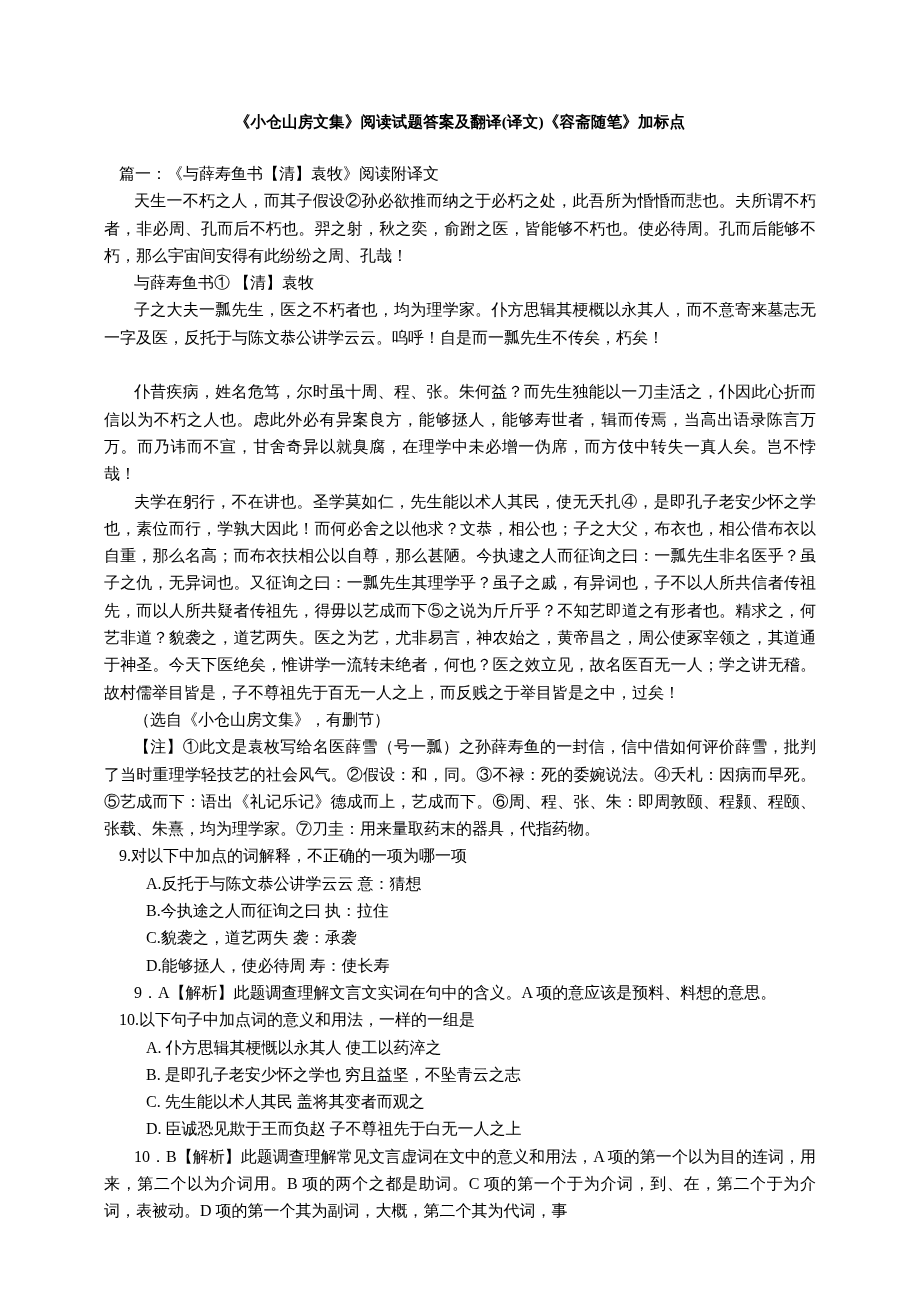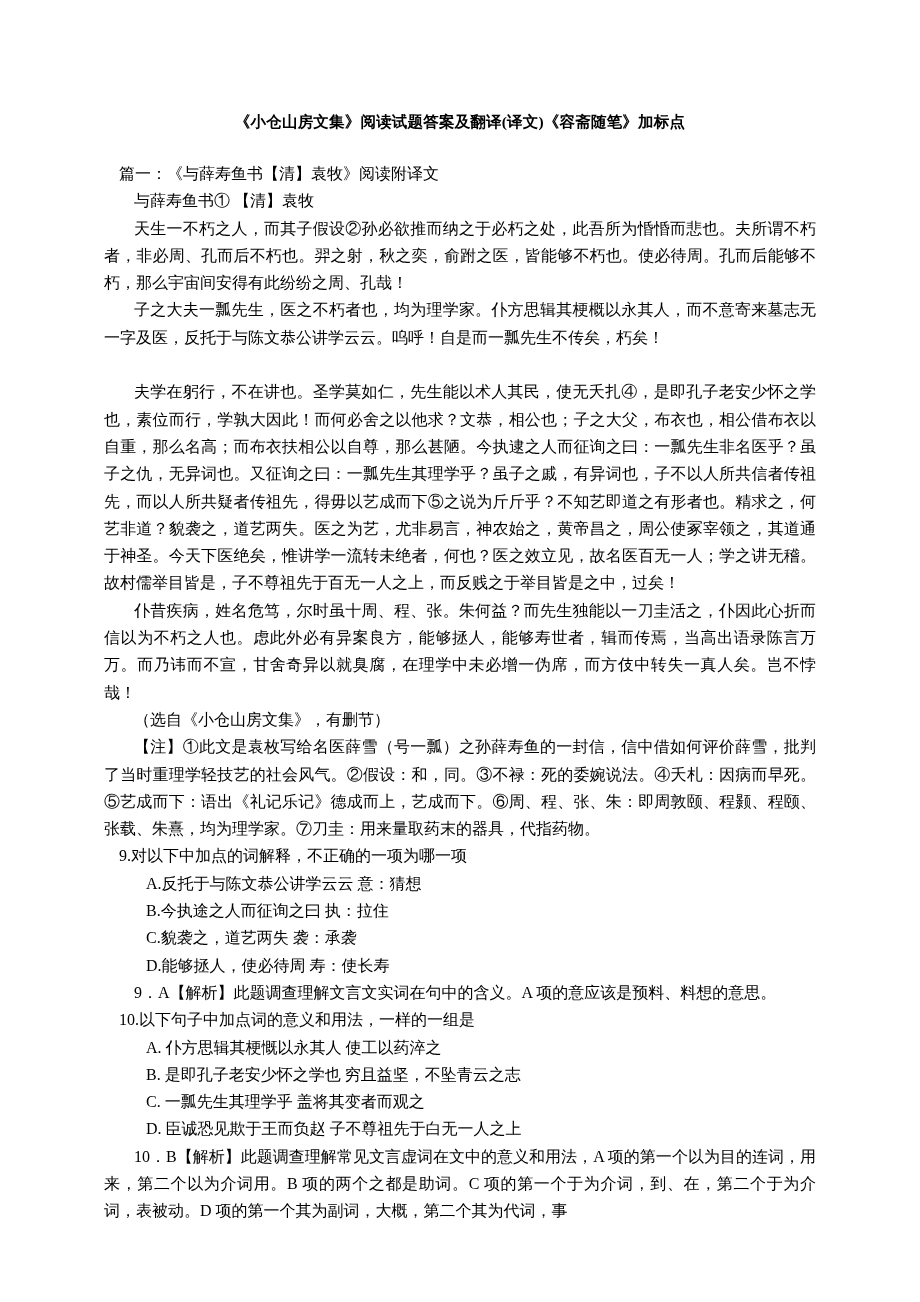--- a/index.html
+++ b/index.html
@@ -45,46 +45,46 @@
 <body>
 
 <div class="page">
 
   <h1 class="doc-title">《小仓山房文集》阅读试题答案及翻译(译文)《容斋随笔》加标点</h1>
 
   <div class="body-block">
 
     <p class="p-ind1">篇一：《与薛寿鱼书【清】袁牧》阅读附译文</p>
 
+    <p class="p-ind2">天生一不朽之人，而其子假设②孙必欲推而纳之于必朽之处，此吾所为惛惛而悲也。夫所谓不朽者，非必周、孔而后不朽也。羿之射，秋之奕，俞跗之医，皆能够不朽也。使必待周。孔而后能够不朽，那么宇宙间安得有此纷纷之周、孔哉！</p>
+
     <p class="p-ind2">与薛寿鱼书① 【清】袁牧</p>
-
-    <p class="p-ind2">天生一不朽之人，而其子假设②孙必欲推而纳之于必朽之处，此吾所为惛惛而悲也。夫所谓不朽者，非必周、孔而后不朽也。羿之射，秋之奕，俞跗之医，皆能够不朽也。使必待周。孔而后能够不朽，那么宇宙间安得有此纷纷之周、孔哉！</p>
 
     <p class="p-ind2">子之大夫一瓢先生，医之不朽者也，均为理学家。仆方思辑其梗概以永其人，而不意寄来墓志无一字及医，反托于与陈文恭公讲学云云。呜呼！自是而一瓢先生不传矣，朽矣！</p>
 
     <div class="spacer-line"></div>
 
+    <p class="p-ind2">仆昔疾病，姓名危笃，尔时虽十周、程、张。朱何益？而先生独能以一刀圭活之，仆因此心折而信以为不朽之人也。虑此外必有异案良方，能够拯人，能够寿世者，辑而传焉，当高出语录陈言万万。而乃讳而不宣，甘舍奇异以就臭腐，在理学中未必增一伪席，而方伎中转失一真人矣。岂不悖哉！</p>
+
     <p class="p-ind2">夫学在躬行，不在讲也。圣学莫如仁，先生能以术人其民，使无夭扎④，是即孔子老安少怀之学也，素位而行，学孰大因此！而何必舍之以他求？文恭，相公也；子之大父，布衣也，相公借布衣以自重，那么名高；而布衣扶相公以自尊，那么甚陋。今执逮之人而征询之曰：一瓢先生非名医乎？虽子之仇，无异词也。又征询之曰：一瓢先生其理学乎？虽子之戚，有异词也，子不以人所共信者传祖先，而以人所共疑者传祖先，得毋以艺成而下⑤之说为斤斤乎？不知艺即道之有形者也。精求之，何艺非道？貌袭之，道艺两失。医之为艺，尤非易言，神农始之，黄帝昌之，周公使冢宰领之，其道通于神圣。今天下医绝矣，惟讲学一流转未绝者，何也？医之效立见，故名医百无一人；学之讲无稽。故村儒举目皆是，子不尊祖先于百无一人之上，而反贱之于举目皆是之中，过矣！</p>
-
-    <p class="p-ind2">仆昔疾病，姓名危笃，尔时虽十周、程、张。朱何益？而先生独能以一刀圭活之，仆因此心折而信以为不朽之人也。虑此外必有异案良方，能够拯人，能够寿世者，辑而传焉，当高出语录陈言万万。而乃讳而不宣，甘舍奇异以就臭腐，在理学中未必增一伪席，而方伎中转失一真人矣。岂不悖哉！</p>
 
     <p class="p-ind2">（选自《小仓山房文集》，有删节）</p>
 
     <p class="p-ind2">【注】①此文是袁枚写给名医薛雪（号一瓢）之孙薛寿鱼的一封信，信中借如何评价薛雪，批判了当时重理学轻技艺的社会风气。②假设：和，同。③不禄：死的委婉说法。④夭札：因病而早死。⑤艺成而下：语出《礼记乐记》德成而上，艺成而下。⑥周、程、张、朱：即周敦颐、程颢、程颐、张载、朱熹，均为理学家。⑦刀圭：用来量取药末的器具，代指药物。</p>
 
     <p class="p-ind1">9.对以下中加点的词解释，不正确的一项为哪一项</p>
     <p class="p-ind-opt nowrap-line">A.反托于与陈文恭公讲学云云  意：猜想</p>
     <p class="p-ind-opt nowrap-line">B.今执途之人而征询之曰  执：拉住</p>
     <p class="p-ind-opt nowrap-line">C.貌袭之，道艺两失  袭：承袭</p>
     <p class="p-ind-opt nowrap-line">D.能够拯人，使必待周  寿：使长寿</p>
 
     <p class="p-ind2">9．A【解析】此题调查理解文言文实词在句中的含义。A 项的意应该是预料、料想的意思。</p>
 
     <p class="p-ind1">10.以下句子中加点词的意义和用法，一样的一组是</p>
     <p class="p-ind-opt nowrap-line">A. 仆方思辑其梗慨以永其人  使工以药淬之</p>
     <p class="p-ind-opt nowrap-line">B. 是即孔子老安少怀之学也  穷且益坚，不坠青云之志</p>
-    <p class="p-ind-opt nowrap-line">C. 一瓢先生其理学乎  盖将其变者而观之</p>
+    <p class="p-ind-opt nowrap-line">C. 先生能以术人其民  盖将其变者而观之</p>
     <p class="p-ind-opt nowrap-line">D. 臣诚恐见欺于王而负赵  子不尊祖先于白无一人之上</p>
 
     <p class="p-ind2">10．B【解析】此题调查理解常见文言虚词在文中的意义和用法，A 项的第一个以为目的连词，用来，第二个以为介词用。B 项的两个之都是助词。C 项的第一个于为介词，到、在，第二个于为介词，表被动。D 项的第一个其为副词，大概，第二个其为代词，事</p>
 
   </div>
 </div>
 
 </body></html>

